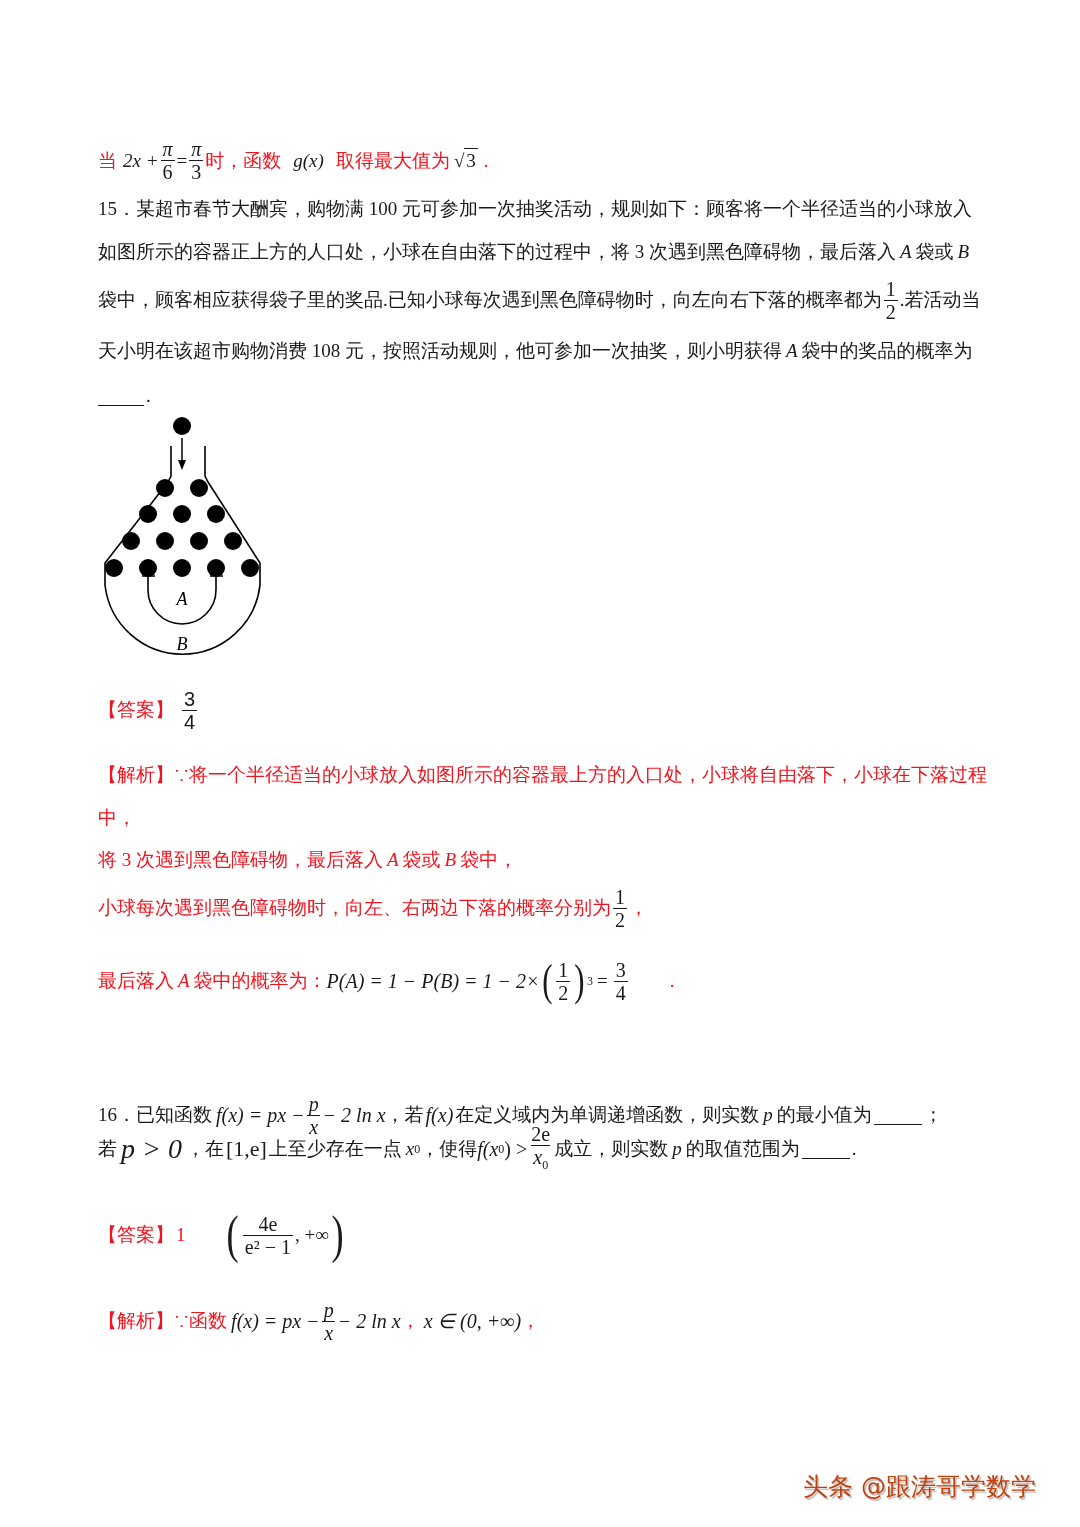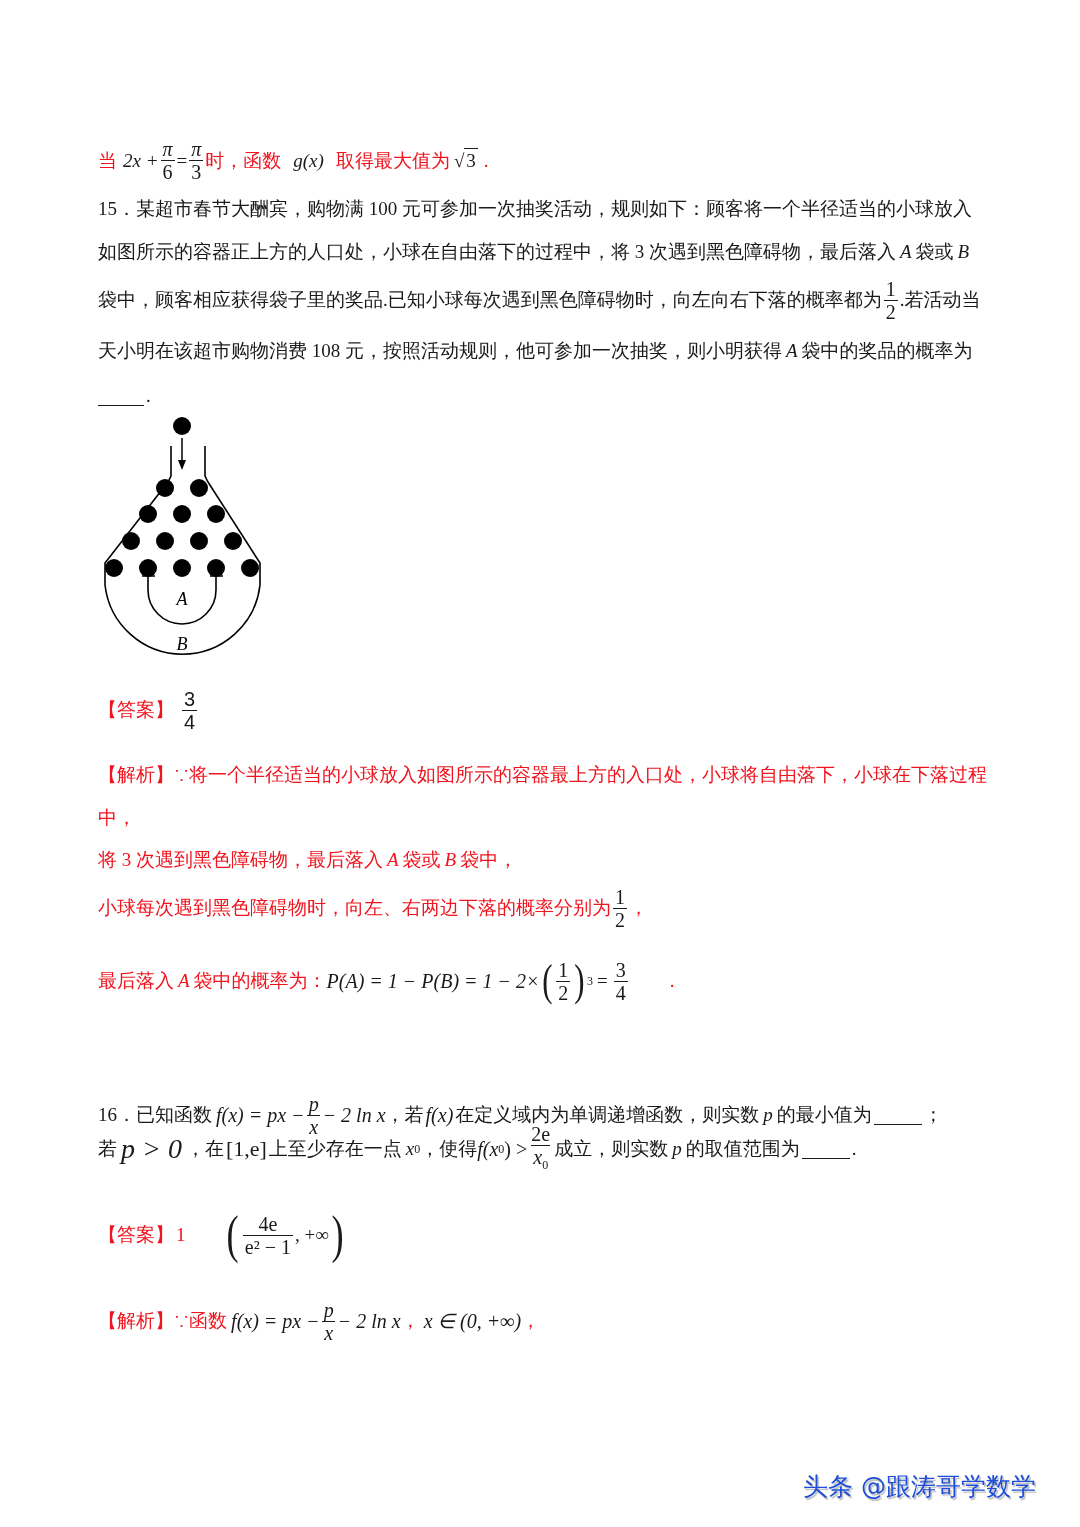--- a/index.html
+++ b/index.html
@@ -25,21 +25,21 @@
   .blank { display: inline-block; width: 48px; border-bottom: 1.2px solid #1a1a1a; height: 18px; margin: 0 2px; }
   .bigparen { font-size: 44px; line-height: 44px; font-weight: 200; transform: scaleX(0.7); display: inline-block; }
   .sub { font-size: 12px; vertical-align: -5px; font-style: normal; }
   .sup { font-size: 12px; vertical-align: 12px; font-style: normal; }
   .sqrt { display: inline-flex; align-items: flex-end; }
   .sqrt .rad { border-top: 1.2px solid #1a1a1a; padding: 0 2px; font-style: normal; }
   .mathblk { color: #1a1a1a; }
   .figure { position: absolute; left: 100px; top: 410px; width: 170px; height: 260px; }
   .watermark {
     position: absolute; left: 803px; top: 1470px; font-family: "DejaVu Sans", sans-serif;
-    font-size: 25px; color: #1d4ed8; text-shadow: 1.5px 1.5px 1px #bbb; letter-spacing: 0px;
+    font-size: 25px; color: #c2410c; text-shadow: 1.5px 1.5px 1px #bbb; letter-spacing: 0px;
   }
 </style>
 </head>
 <body>
 
 <div class="line" style="top:138px;">
   <span class="red">当</span>
   <span class="m" style="margin-left:6px;">2x +</span>
   <span class="frac">
     <span class="num m">π</span>

